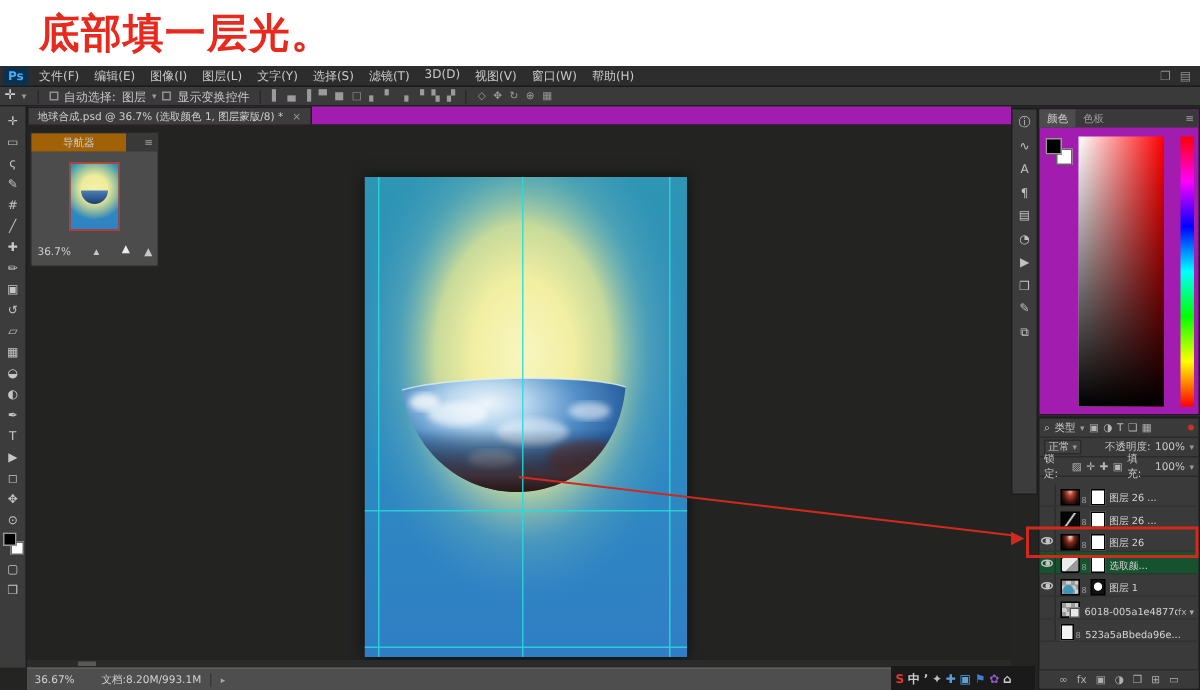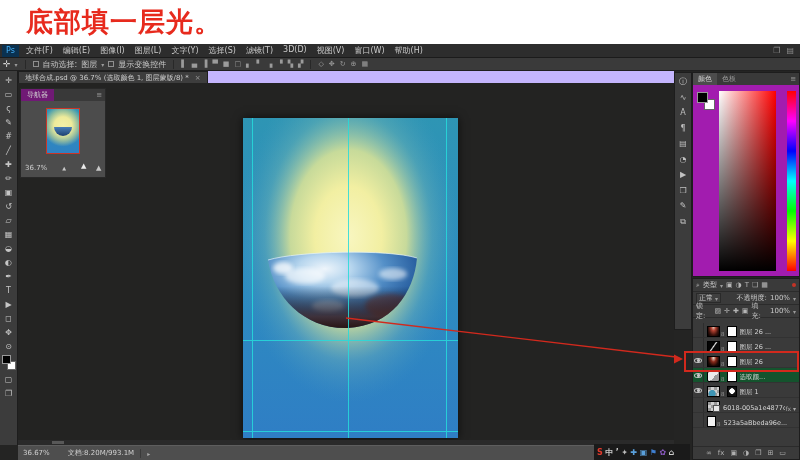--- a/index.html
+++ b/index.html
@@ -10,54 +10,54 @@
   .title-bar{position:absolute;left:26px;top:0;height:44px;display:flex;align-items:center;
     font-size:27px;font-weight:bold;letter-spacing:1px;white-space:nowrap}
   .t-black{color:#141414}
   .t-red{color:#e72a1d}
 
   
   .ps{position:absolute;left:0;top:44px;width:800px;height:416px;background:#242423}
 
   .menubar{position:absolute;left:0;top:0;width:100%;height:14px;background:#2d2d2d;
     border-bottom:1px solid #1b1b1b;display:flex;align-items:center}
-  .pslogo{width:17px;height:12px;background:#0a3150;color:#43aef5;font-size:8px;font-weight:normal;
+  .pslogo{width:17px;height:12px;background:#0a3150;color:#43aef5;font-size:8px;font-weight:bold;
     display:flex;align-items:center;justify-content:center;margin:0 7px 0 2px;flex:none}
   .menus{display:flex;gap:10px;font-size:8px;color:#c9c9c9;white-space:nowrap}
   .mb-right{margin-left:auto;margin-right:6px;font-size:8px;color:#8f8f8f;display:flex;gap:6px}
 
   .optionsbar{position:absolute;top:14px;height:13px;width:100%;background:#3a3a3a;
     border-bottom:1px solid #1f1f1f;display:flex;align-items:center;font-size:8px;color:#c5c5c5;
     gap:4px;padding-left:3px}
   .ob-sep{width:1px;height:9px;background:#282828;margin:0 3px;flex:none}
   .cb{width:6px;height:6px;border:1px solid #8f8f8f;display:inline-block;flex:none}
   .ob-icons{display:flex;gap:5px;color:#9b9b9b;font-size:7px}
   .dd{color:#9b9b9b;font-size:6px}
   .tool-glyph{font-size:9px;color:#d0d0d0}
 
-  .tabbar{position:absolute;left:18px;top:27px;width:656px;height:12px;background:#c4b5fd;display:flex}
+  .tabbar{position:absolute;left:18px;top:27px;width:656px;height:12px;background:#a21caf;display:flex}
   .doctab{background:#3d3d3d;border:1px solid #1e1e1e;border-bottom:none;color:#cfcfcf;font-size:7px;
     padding:0 6px;display:flex;align-items:center;gap:6px;white-space:nowrap}
   .tabclose{color:#9a9a9a;cursor:pointer}
 
   .toolbar{position:absolute;left:0;top:27px;width:18px;height:374px;background:#3c3c3c;
     border-right:1px solid #1d1d1d;display:flex;flex-direction:column;align-items:center;padding-top:2px}
   .tool{font-size:8px;color:#c6c6c6;height:14px;display:flex;align-items:center;justify-content:center;width:100%}
   .swatches{position:relative;width:14px;height:15px;margin:2px 0;flex:none}
   .sw-b{position:absolute;left:0;top:0;width:9px;height:9px;background:#000;border:1px solid #999;z-index:2}
   .sw-w{position:absolute;right:0;bottom:0;width:9px;height:9px;background:#fff;border:1px solid #666}
 
   .canvas{position:absolute;left:18px;top:39px;width:656px;height:357px;background:#232322;overflow:hidden}
   .poster{position:absolute;left:225px;top:35px;box-shadow:0 0 9px rgba(0,0,0,.65)}
 
   
   .navigator{position:absolute;left:20px;top:44px;width:86px;height:90px;background:#4c4c4c;
     border:1px solid #282828;z-index:20}
   .nav-head{height:12px;background:#393939;display:flex;align-items:center}
-  .nav-tab{background:#701a75;color:#d2d2d2;font-size:7px;padding:0 6px;height:100%;display:flex;align-items:center}
+  .nav-tab{background:#a16207;color:#d2d2d2;font-size:7px;padding:0 21px;height:100%;display:flex;align-items:center}
   .nav-menu{margin-left:auto;color:#9a9a9a;font-size:7px;margin-right:3px}
   .nav-body{height:60px;display:flex;align-items:center;justify-content:center}
   .nav-thumb{position:relative;width:34px;height:46px;border:1px solid #cc3527;
     background:radial-gradient(circle at 50% 38%,#f4f1a8 0,#eeeb9a 28%,rgba(210,220,140,.6) 48%,rgba(70,150,185,0) 66%),
       linear-gradient(180deg,#2f94b6,#2f82c3)}
   .nav-thumb::after{content:"";position:absolute;left:50%;top:42%;transform:translateX(-50%);
     width:18px;height:9px;border-radius:0 0 50% 50%/0 0 100% 100%;
     background:linear-gradient(#4a80b8,#1d3f70)}
   .nav-foot{display:flex;align-items:center;font-size:7px;color:#cfcfcf;padding:0 4px;gap:15px;height:14px}
   .nav-mtn{font-size:5px;color:#c8c8c8}

